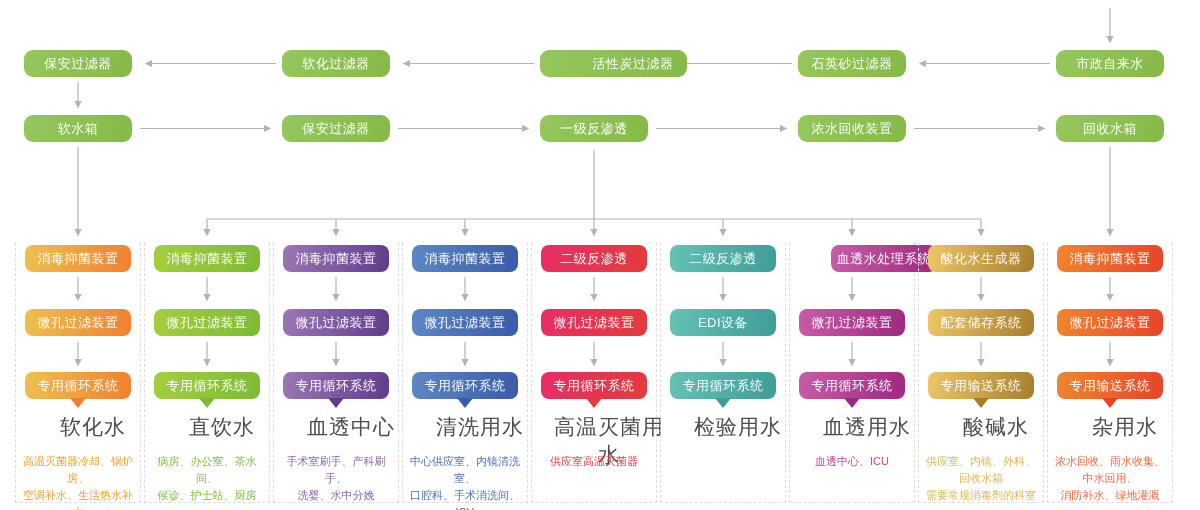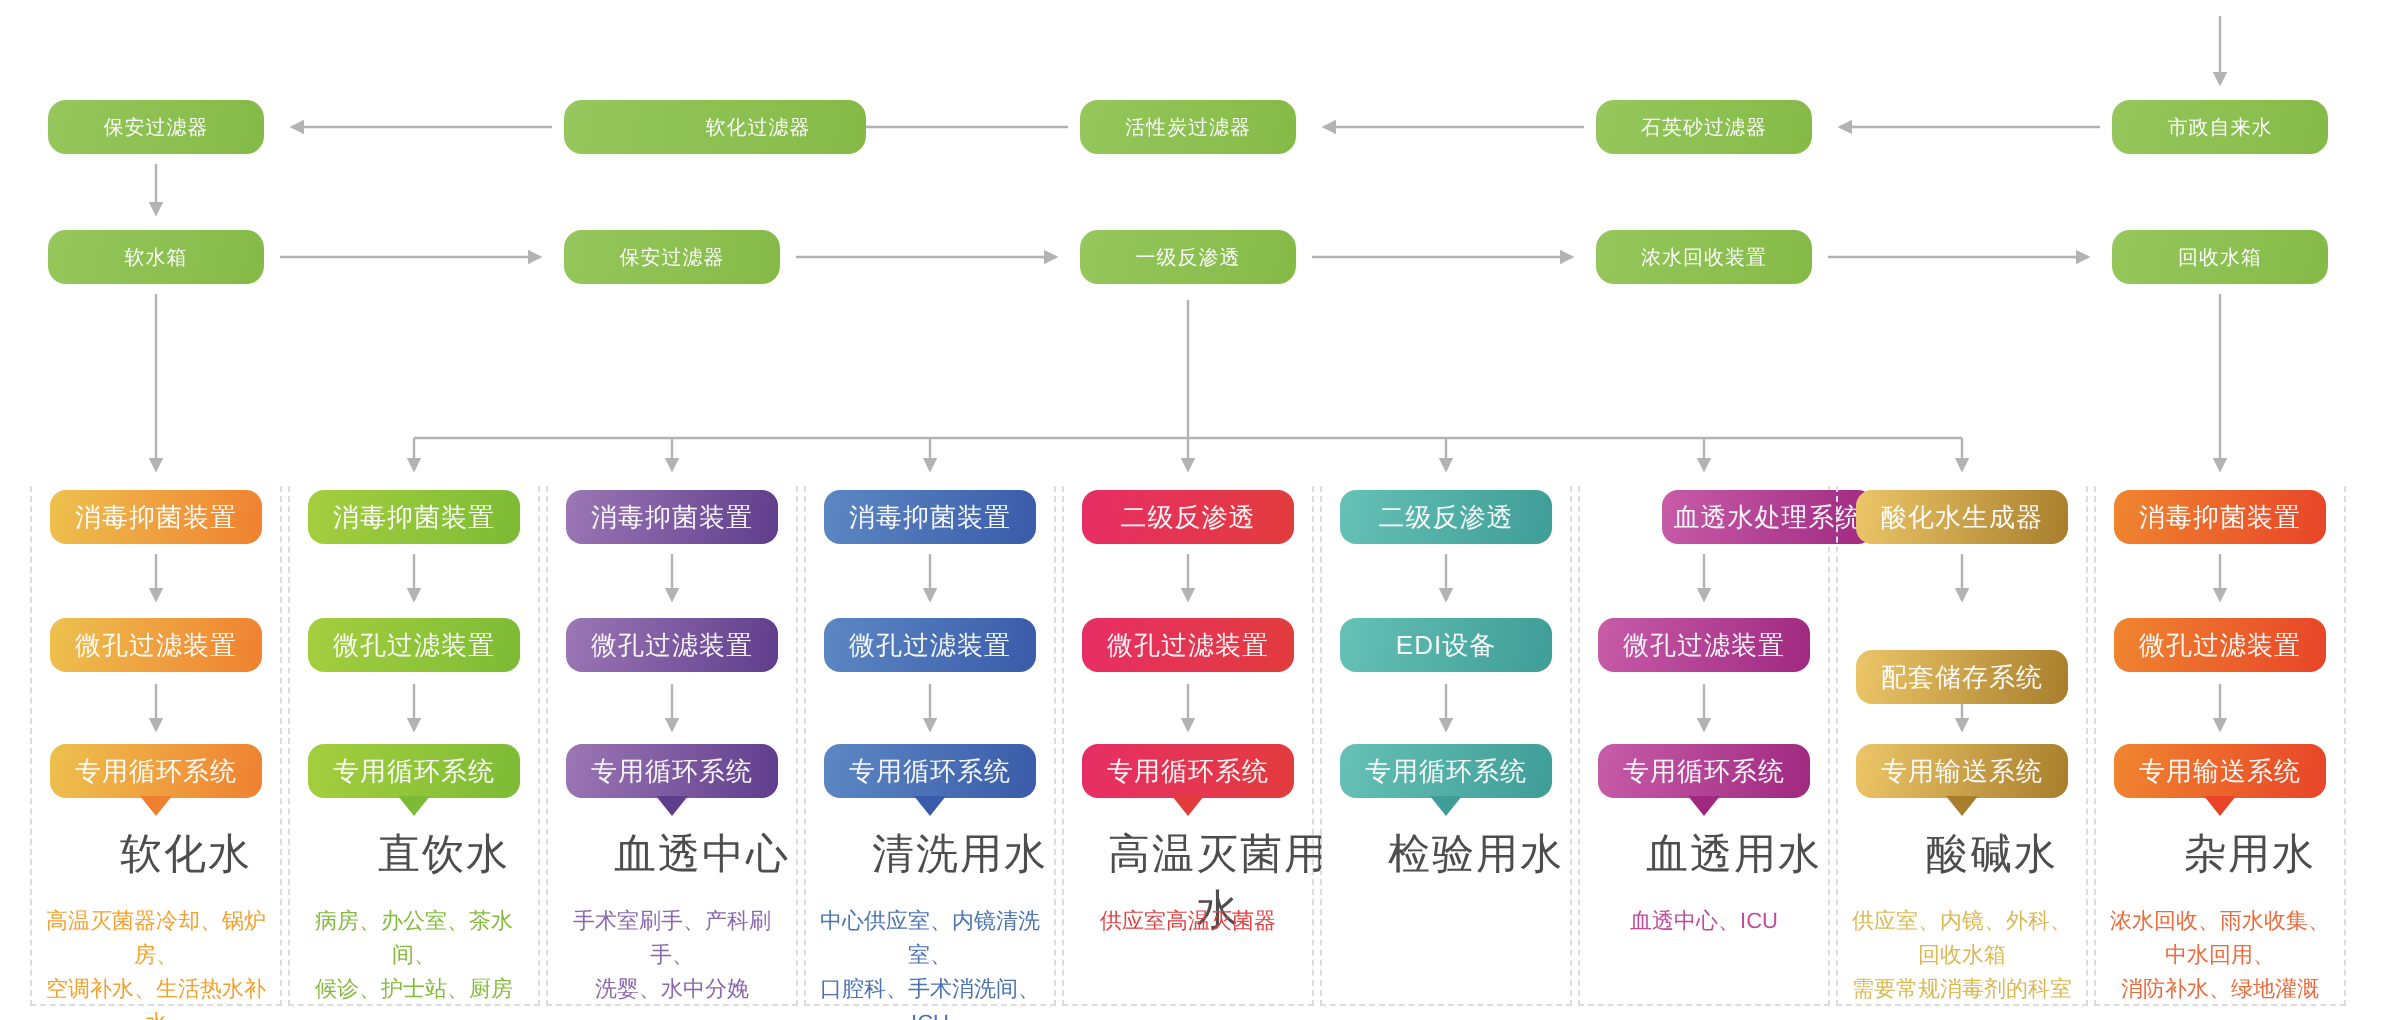--- a/index.html
+++ b/index.html
@@ -3,21 +3,21 @@
 <meta charset="utf-8">
 <style>
   html,body{margin:0;padding:0;background:#fff;}
   .stage{position:relative;width:1200px;height:510px;background:#fff;overflow:hidden;
          font-family:"Liberation Sans",sans-serif;}
   .arrows{position:absolute;left:0;top:0;width:1200px;height:510px;pointer-events:none;}
 
   
   .gnode{position:absolute;width:108px;height:27px;border-radius:9px;
          display:flex;align-items:center;justify-content:center;
-         color:rgba(255,255,255,.97);font-size:10px;letter-spacing:.5px;}
+         color:rgba(255,255,255,.97);font-size:13px;letter-spacing:.5px;}
   .gr1{top:50px}.gr2{top:115px}
   .gx0{left:24px}.gx1{left:282px}.gx2{left:540px}.gx3{left:798px}.gx4{left:1056px}
 
   
   .panel{position:absolute;top:243px;width:126px;height:260px;
          border-left:1px dashed #dcdcdc;border-right:1px dashed #dcdcdc;
          border-bottom:1px dashed #dcdcdc;box-sizing:border-box;}
   .c0{left:15px}.c1{left:144px}.c2{left:273px}.c3{left:402px}.c4{left:531px}
   .c5{left:660px}.c6{left:789px}.c7{left:918px}.c8{left:1047px}
 
@@ -87,22 +87,22 @@
       <path d="M852,277 L852,300" marker-end="url(#ah)"></path>
         <path d="M852,342 L852,365" marker-end="url(#ah)"></path>
       <path d="M981,277 L981,300" marker-end="url(#ah)"></path>
         <path d="M981,342 L981,365" marker-end="url(#ah)"></path>
       <path d="M1110,277 L1110,300" marker-end="url(#ah)"></path>
         <path d="M1110,342 L1110,365" marker-end="url(#ah)"></path>
     </g>
   </svg>
 
   <div class="gnode gr1 gx0" style="background: linear-gradient(100deg, rgb(149, 199, 92), rgb(133, 186, 71));">保安过滤器</div>
-  <div class="gnode gr1 gx1" style="background: linear-gradient(100deg, rgb(149, 199, 92), rgb(133, 186, 71)); padding-left: 43px;">软化过滤器</div>
-  <div class="gnode gr1 gx2" style="background: linear-gradient(100deg, rgb(149, 199, 92), rgb(133, 186, 71));">活性炭过滤器</div>
+  <div class="gnode gr1 gx1" style="background: linear-gradient(100deg, rgb(149, 199, 92), rgb(133, 186, 71));">软化过滤器</div>
+  <div class="gnode gr1 gx2" style="background: linear-gradient(100deg, rgb(149, 199, 92), rgb(133, 186, 71)); padding-left: 39px;">活性炭过滤器</div>
   <div class="gnode gr1 gx3" style="background: linear-gradient(100deg, rgb(149, 199, 92), rgb(133, 186, 71));">石英砂过滤器</div>
   <div class="gnode gr2 gx0" style="background: linear-gradient(100deg, rgb(149, 199, 92), rgb(133, 186, 71));">软水箱</div>
 
   <div class="gnode gr1 gx4" style="background: linear-gradient(100deg, rgb(149, 199, 92), rgb(133, 186, 71));">市政自来水</div>
   <div class="gnode gr2 gx1" style="background: linear-gradient(100deg, rgb(149, 199, 92), rgb(133, 186, 71));">保安过滤器</div>
   <div class="gnode gr2 gx2" style="background: linear-gradient(100deg, rgb(149, 199, 92), rgb(133, 186, 71));">一级反渗透</div>
   <div class="gnode gr2 gx3" style="background: linear-gradient(100deg, rgb(149, 199, 92), rgb(133, 186, 71));">浓水回收装置</div>
   <div class="gnode gr2 gx4" style="background: linear-gradient(100deg, rgb(149, 199, 92), rgb(133, 186, 71));">回收水箱</div>
 
   <div class="panel c0">
@@ -166,21 +166,21 @@
     <div class="step s0" style="background: linear-gradient(100deg, rgb(199, 92, 168), rgb(159, 41, 128)); margin-left: 32px;">血透水处理系统</div>
     <div class="step s1" style="background: linear-gradient(100deg, rgb(199, 92, 168), rgb(159, 41, 128));">微孔过滤装置</div>
     <div class="step s2" style="background: linear-gradient(100deg, rgb(199, 92, 168), rgb(159, 41, 128));">专用循环系统</div>
     <div class="tail" style="border-top-color: rgb(159, 41, 128);"></div>
     <div class="ctitle">血透用水</div>
     <div class="cdesc" style="color: rgb(192, 74, 158);">血透中心、ICU</div>
   </div>
 
   <div class="panel c7">
     <div class="step s0" style="background: linear-gradient(100deg, rgb(236, 198, 104), rgb(168, 126, 44));">酸化水生成器</div>
-    <div class="step s1" style="background: linear-gradient(100deg, rgb(236, 198, 104), rgb(168, 126, 44)); margin-top: 16px;">配套储存系统</div>
+    <div class="step s1" style="background: linear-gradient(100deg, rgb(236, 198, 104), rgb(168, 126, 44));">配套储存系统</div>
     <div class="step s2" style="background: linear-gradient(100deg, rgb(236, 198, 104), rgb(168, 126, 44));">专用输送系统</div>
     <div class="tail" style="border-top-color: rgb(168, 126, 44);"></div>
     <div class="ctitle">酸碱水</div>
     <div class="cdesc" style="color: rgb(221, 183, 79);">供应室、内镜、外科、回收水箱
 需要常规消毒剂的科室</div>
   </div>
 
   <div class="panel c8">
     <div class="step s0" style="background: linear-gradient(100deg, rgb(240, 134, 47), rgb(231, 68, 40));">消毒抑菌装置</div>
     <div class="step s1" style="background: linear-gradient(100deg, rgb(240, 134, 47), rgb(231, 68, 40));">微孔过滤装置</div>

